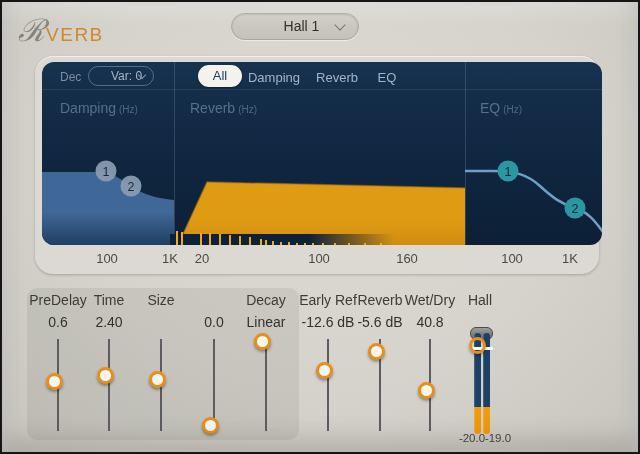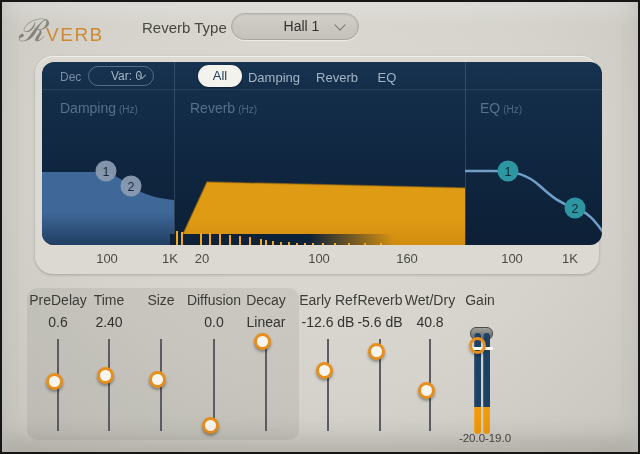--- a/index.html
+++ b/index.html
@@ -73,21 +73,20 @@
   .mlabel{ position:absolute; top:430px; width:44px; text-align:center; font-size:11.5px; color:#403f3a; }
 </style>
 </head>
 <body>
 
 <div id="window">
 
   <div class="logo">
     <span class="logo-r">ℛ</span><span class="logo-verb">VERB</span>
   </div>
-  <div class="type-label">Reverb Type</div>
   <div class="type-select">
     <span>Hall 1</span>
     <span class="chev"></span>
   </div>
 
   <div class="panel">
     <div class="graph">
       <div class="gdiv" style="left:132px"></div>
       <div class="gdiv" style="left:423px"></div>
 
@@ -199,21 +198,20 @@
 
   <div class="pname" style="left:107px">Time</div>
   <div class="pval" style="left:107px">2.40</div>
   <div class="track" style="left:106px"></div>
   <div class="knob" style="left:95px; top:365px"></div>
 
   <div class="pname" style="left:159px">Size</div>
   <div class="track" style="left:158px"></div>
   <div class="knob" style="left:147px; top:369px"></div>
 
-  <div class="pname" style="left:212px">Diffusion</div>
   <div class="pval" style="left:212px">0.0</div>
   <div class="track" style="left:211px"></div>
   <div class="knob" style="left:200px; top:415px"></div>
 
   <div class="pname" style="left:264px">Decay</div>
   <div class="pval" style="left:264px">Linear</div>
   <div class="track" style="left:263px"></div>
   <div class="knob" style="left:252px; top:331px"></div>
 
   <div class="pname" style="left:326px">Early Ref</div>
@@ -224,21 +222,21 @@
   <div class="pname" style="left:378px">Reverb</div>
   <div class="pval" style="left:378px">-5.6 dB</div>
   <div class="track" style="left:377px"></div>
   <div class="knob" style="left:366px; top:341px"></div>
 
   <div class="pname" style="left:428px">Wet/Dry</div>
   <div class="pval" style="left:428px">40.8</div>
   <div class="track" style="left:427px"></div>
   <div class="knob" style="left:416px; top:380px"></div>
 
-  <div class="pname" style="left:478px">Gain</div>
+  <div class="pname" style="left:478px">Hall</div>
   <div class="meter-cap"></div>
   <div class="mbar" style="left:472px"></div>
   <div class="mbar" style="left:481px"></div>
   <div class="gain-line"></div>
   <div class="gain-ring"></div>
   <div class="mlabel" style="left:448px">-20.0</div>
   <div class="mlabel" style="left:474px">-19.0</div>
 
 </div>
 

